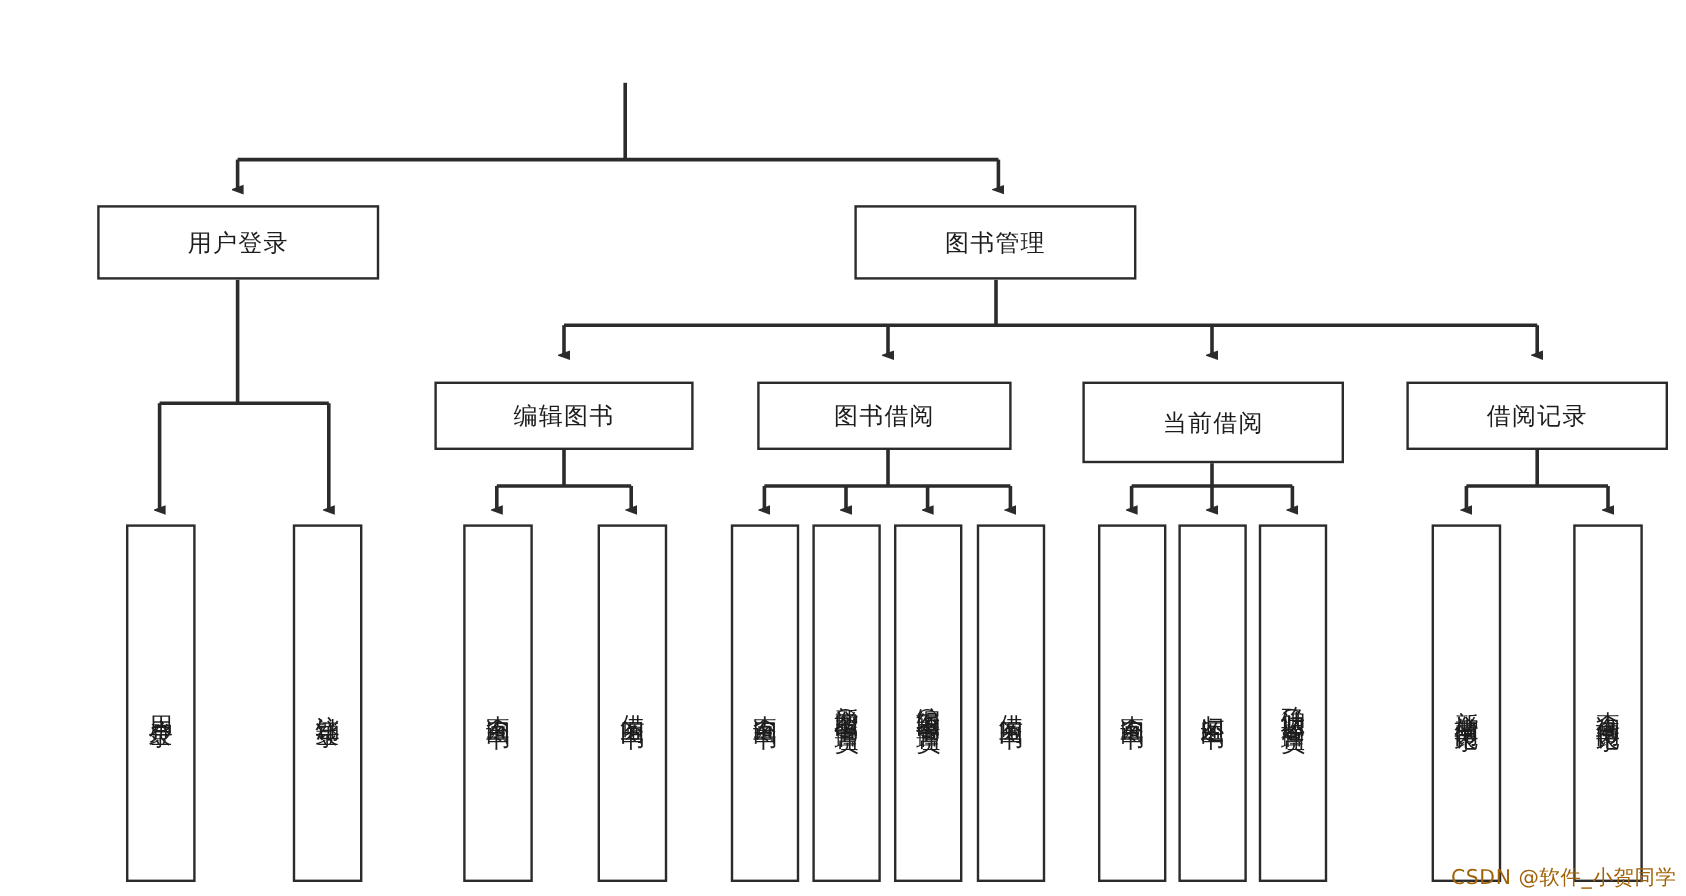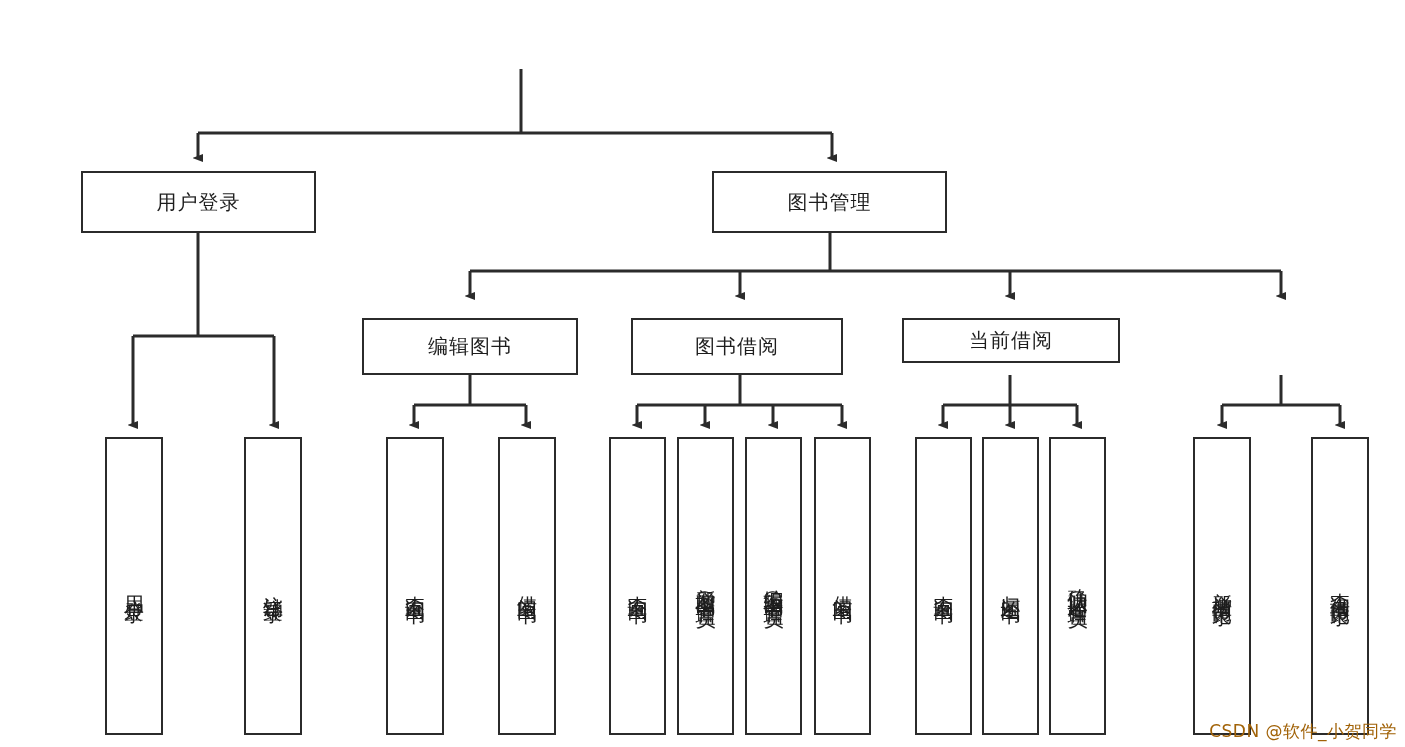--- a/index.html
+++ b/index.html
@@ -128,22 +128,25 @@
   <div class="node" style="left:712px; top:171px; width:235px; height:62px;">
     <span class="lbl">图书管理</span>
   </div>
 
   <div class="node" style="left:362px; top:318px; width:216px; height:57px;">
     <span class="lbl">编辑图书</span>
   </div>
   <div class="node" style="left:631px; top:318px; width:212px; height:57px;">
     <span class="lbl">图书借阅</span>
   </div>
-  <div class="node" style="left:902px; top:318px; width:218px; height:45px;">
+  <div class="node" style="left:902px; top:318px; width:218px; height:68px;">
     <span class="lbl">当前借阅</span>
+  </div>
+  <div class="node" style="left:1172px; top:318px; width:218px; height:57px;">
+    <span class="lbl">借阅记录</span>
   </div>
 
   <div class="leaf" style="left:105px; top:437px; width:58px; height:298px;">
     <span class="lbl">用户登录</span>
   </div>
   <div class="leaf" style="left:244px; top:437px; width:58px; height:298px;">
     <span class="lbl">注销登录</span>
   </div>
 
   <div class="leaf" style="left:386px; top:437px; width:58px; height:298px;">

